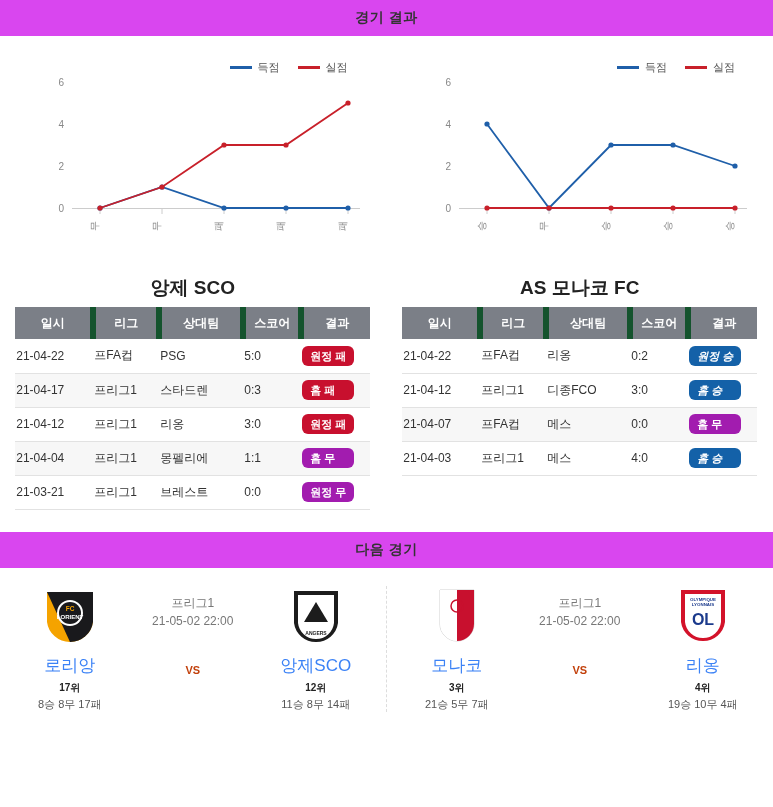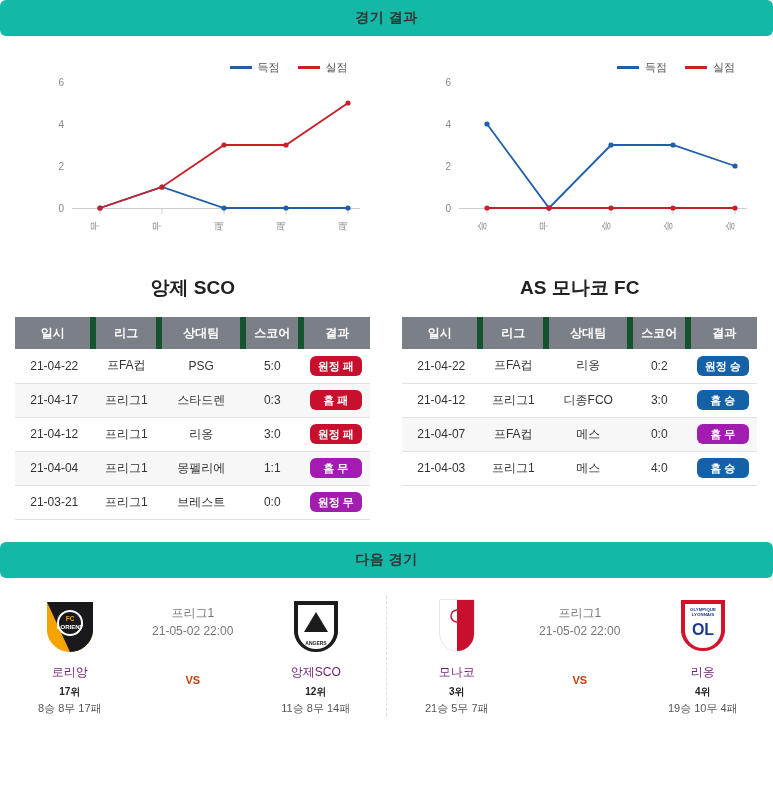--- a/index.html
+++ b/index.html
@@ -6,29 +6,28 @@
   html, body {
     margin: 0; padding: 0;
     width: 773px;
     background: #ffffff;
     font-family: "Liberation Sans", sans-serif;
   }
   .page { width: 773px; position: relative; background:#fff; }
 
   .section-header {
     height: 36px;
-    background: #14b8a6;
+    background: #d946ef;
     color: #333333;
     font-size: 14px;
     font-weight: bold;
     display: flex;
     align-items: center;
     justify-content: center;
     letter-spacing: 0.5px;
-    border-radius: 6px;
   }
 
   .panels {
     display: flex;
     width: 773px;
   }
   .panel {
     width: 386.5px;
     padding: 0;
   }
@@ -48,60 +47,59 @@
   .legend-label { font-size: 11px; color: #555; }
 
   .chart-wrap { position: relative; height: 185px; }
   svg.chart { display: block; }
 
   .team-title {
     text-align: center;
     font-size: 19px;
     font-weight: bold;
     color: #222;
-    padding: 14px 0 16px 0;
+    padding: 14px 0 6px 0;
   }
 
   table.matches {
     width: 355px;
     margin: 0 auto;
     border-collapse: collapse;
     font-size: 12px;
   }
   table.matches thead th {
     background: #7b7f87;
     color: #ffffff;
     font-weight: bold;
     font-size: 12px;
     height: 32px;
     text-align: center;
     border-right: 6px solid #14532d;
   }
   table.matches thead th:last-child { border-right: none; }
   table.matches tbody td {
     height: 34px;
-    text-align: center;
     color: #333;
     border-bottom: 1px solid #e2e2e2;
   }
   table.matches tbody tr.alt td { background: #f7f7f7; }
   table.matches tbody tr:first-child td { border-top: none; }
 
   .badge {
     display: inline-block;
     min-width: 52px;
     padding: 4px 8px;
     color: #fff;
     font-size: 11px;
     font-weight: bold;
     border-radius: 6px;
     line-height: 1.1;
   }
   .badge.loss { background: #c8102e; }
-  .badge.win  { background: #1461a8; }
+  .badge.win  { background: #1461a8; font-style: italic; }
   .badge.draw { background: #a21caf; }
 
   .col-date  { width: 78px; }
   .col-league{ width: 66px; }
   .col-opp   { width: 84px; }
   .col-score { width: 58px; }
   .col-res   { width: 69px; }
 
   .spacer { height: 22px; background: #ffffff; }
 
@@ -116,21 +114,21 @@
     align-items: flex-start;
     justify-content: center;
     gap: 0;
   }
   .next-panel.left { border-right: 1px dashed #dddddd; }
   .team-block {
     width: 128px;
     text-align: center;
   }
   .crest { width: 58px; height: 58px; margin: 0 auto 10px auto; text-align: right; }
-  .team-name { font-size: 12px; color: #701a75; margin-bottom: 4px; }
+  .team-name { font-size: 17px; color: #3b82f6; margin-bottom: 4px; }
   .team-rank { font-size: 10px; font-weight: bold; color: #222; margin-bottom: 2px; }
   .team-record { font-size: 11px; color: #555; }
 
   .mid-block {
     width: 118px;
     text-align: center;
     padding-top: 8px;
   }
   .mid-league { font-size: 12px; color: #777; line-height: 1.5; }
   .mid-time { font-size: 12px; color: #777; line-height: 1.5; margin-bottom: 34px; }

